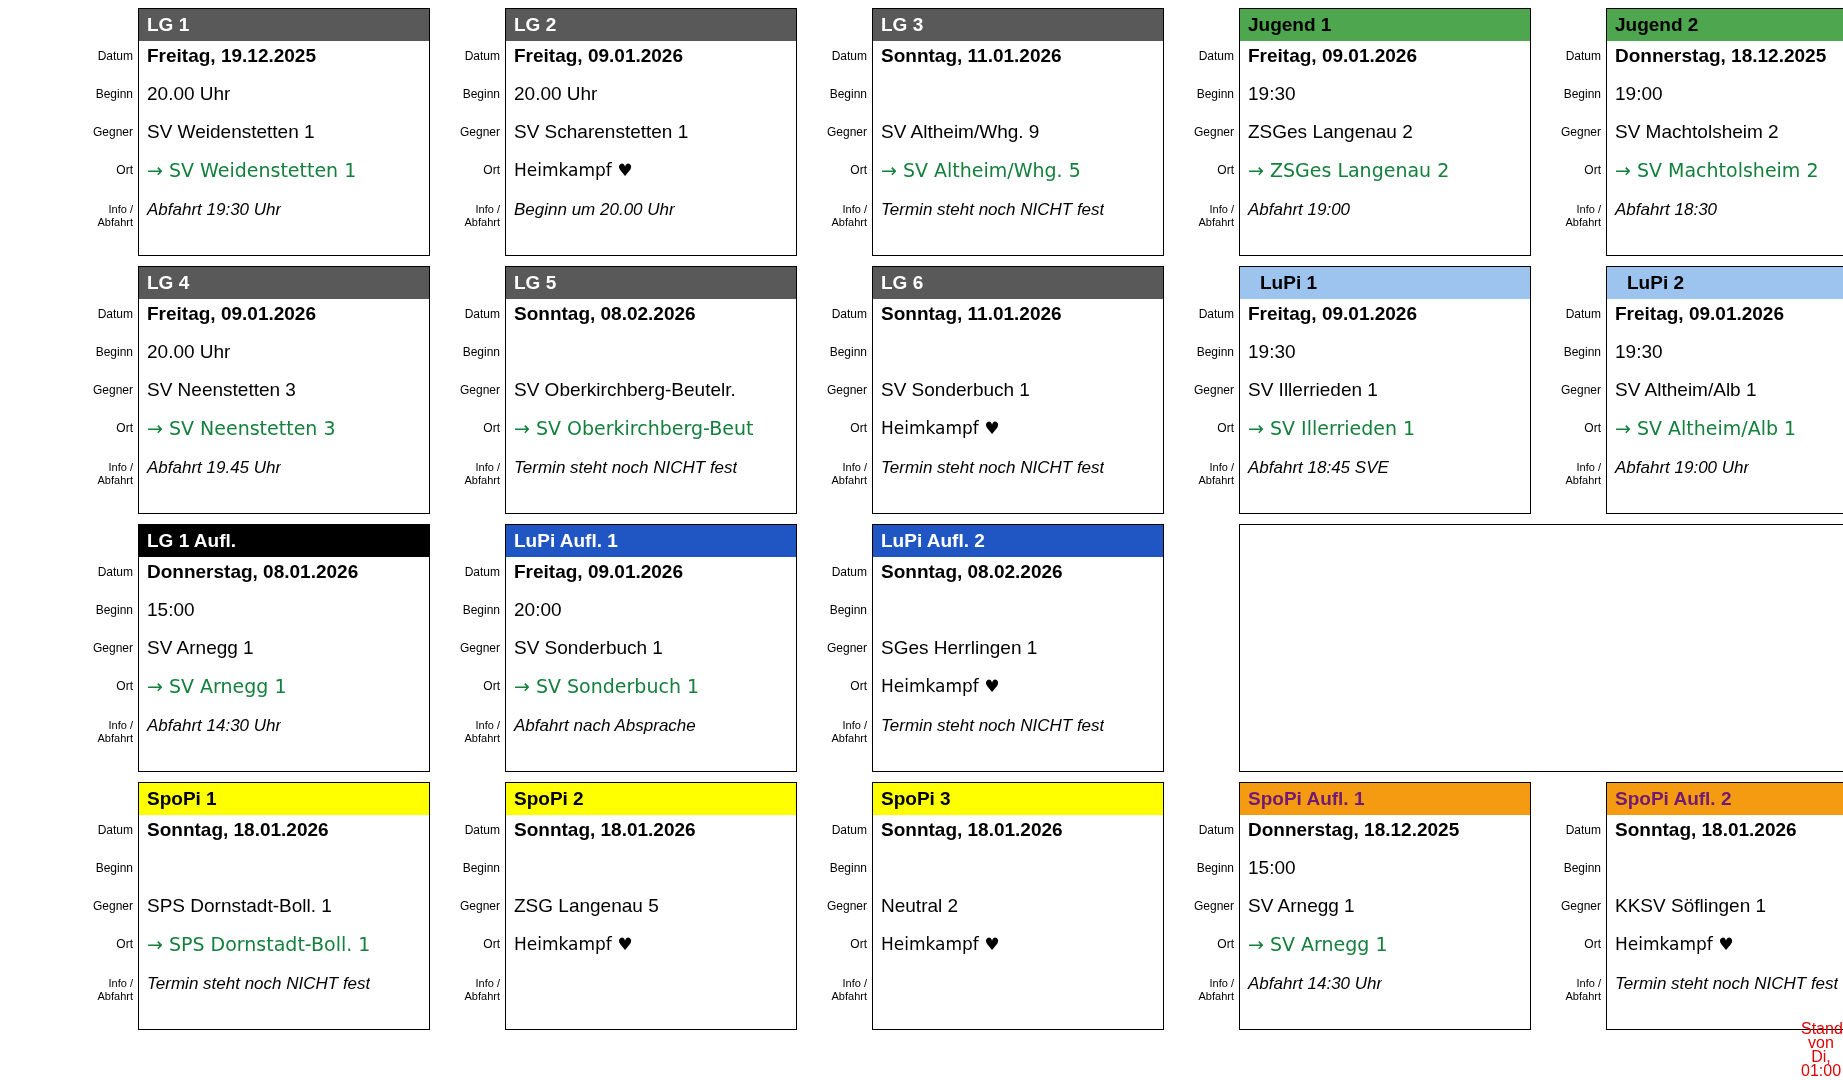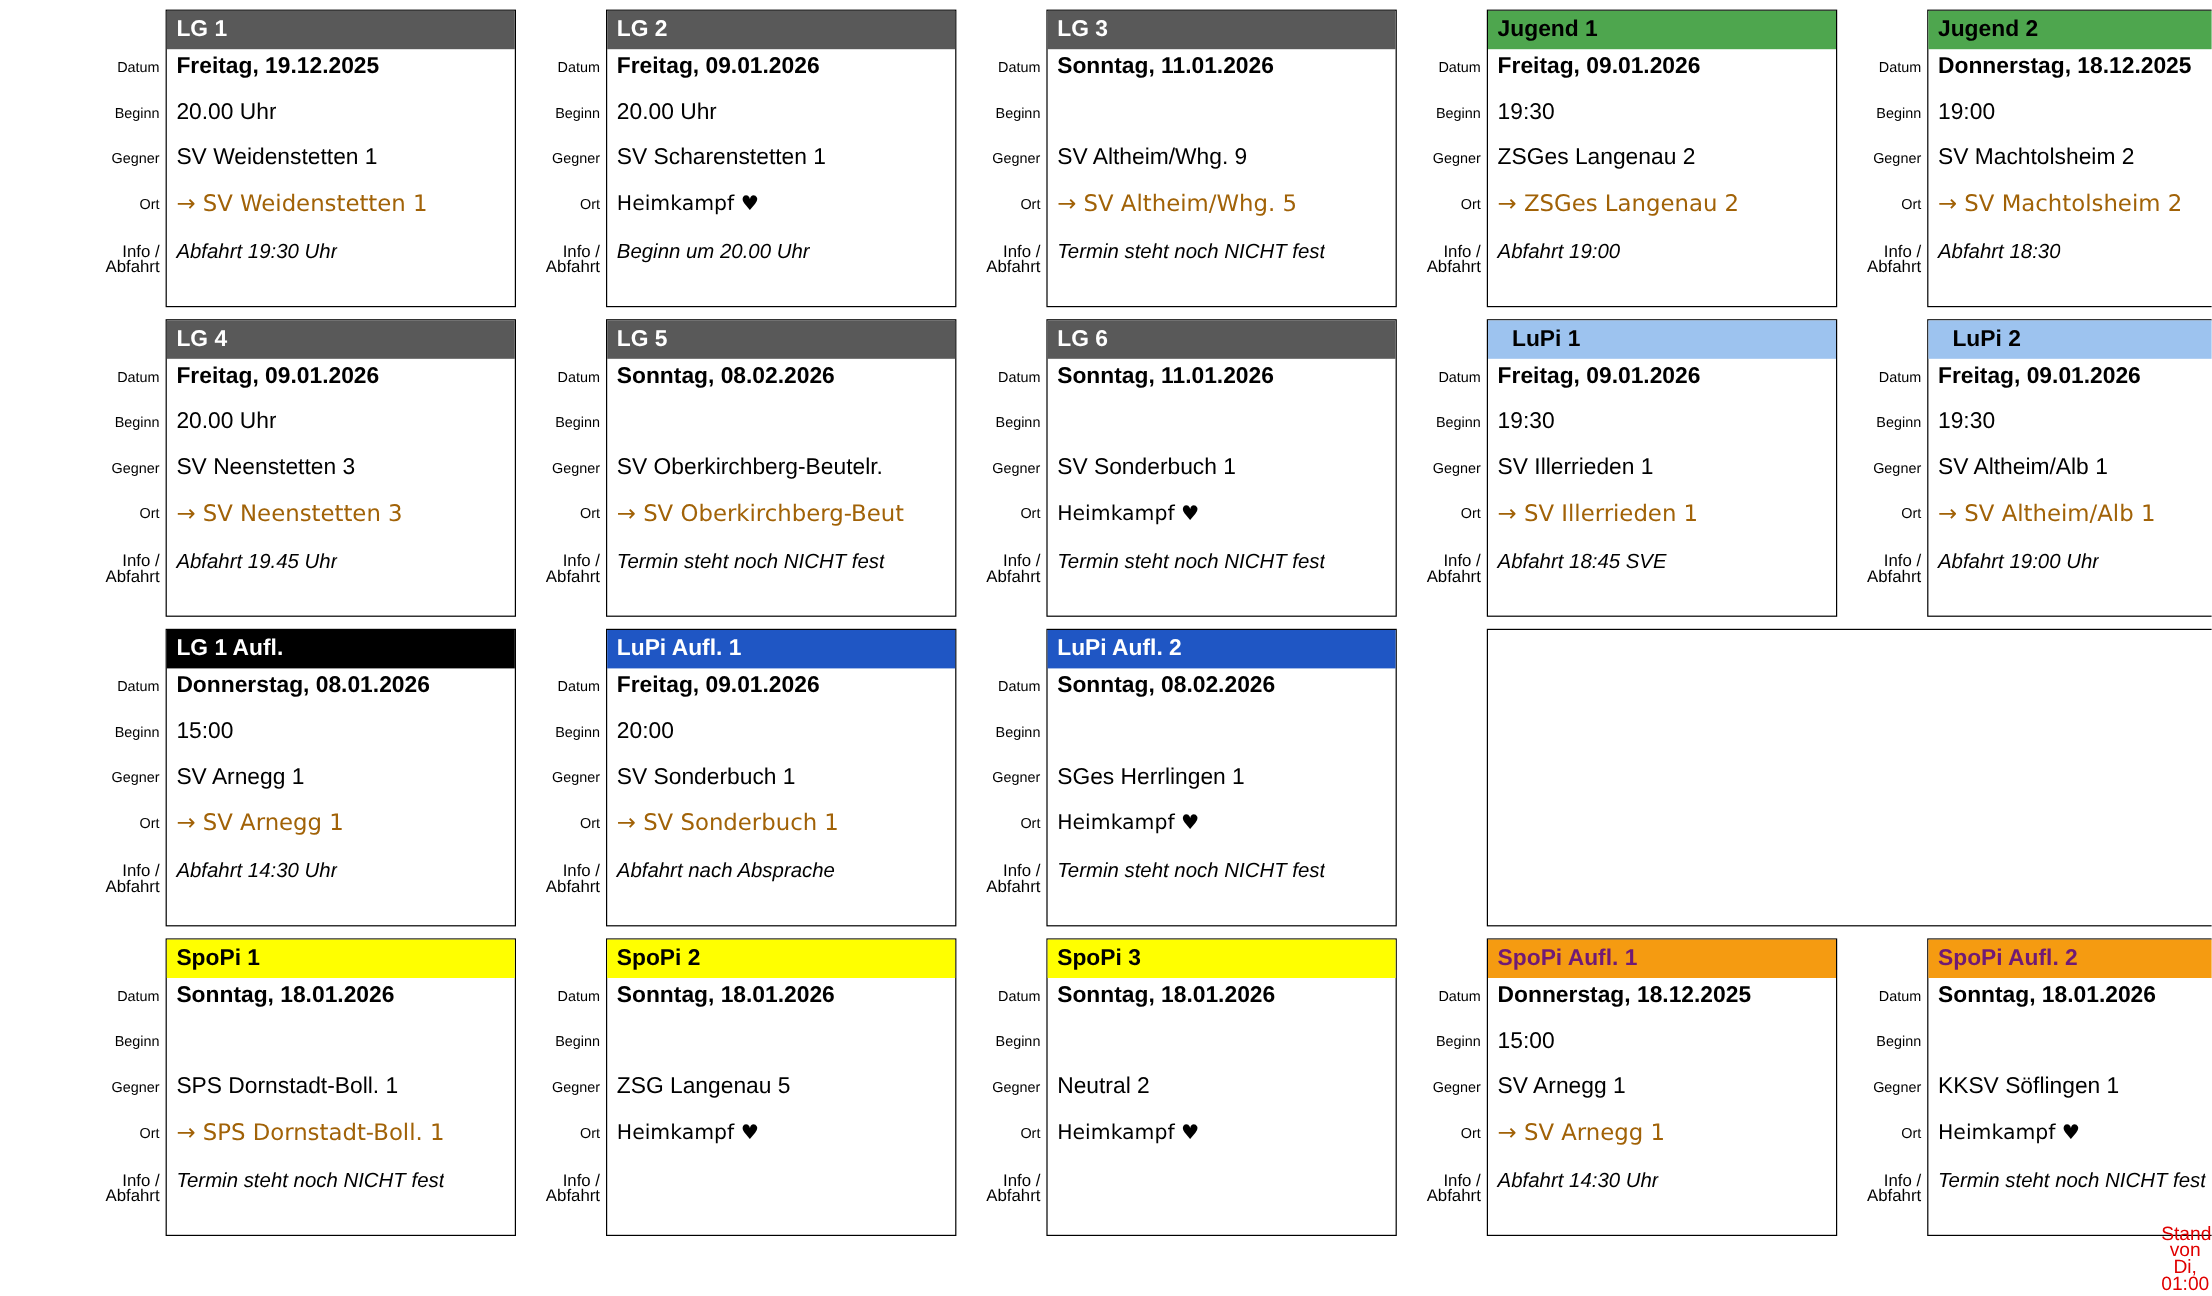--- a/index.html
+++ b/index.html
@@ -85,33 +85,33 @@
     text-align: right;
     padding-right: 6px;
     box-sizing: border-box;
     font-size: 12px;
     color: #000000;
     line-height: 30px;
     flex: none;
   }
   .lbl.two-line {
     line-height: 13px;
-    font-size: 14px;
+    font-size: 11px;
     padding-top: 4px;
   }
   .val {
     padding-left: 8px;
     font-size: 19px;
     line-height: 30px;
     color: #000000;
     white-space: nowrap;
     overflow: hidden;
   }
   .val.bold { font-weight: bold; }
-  .val.red { color: #a16207; }
+  .val.red { color: #15803d; }
   .val.info {
     font-style: italic;
     font-size: 17px;
     line-height: 22px;
   }
   .arrow { font-family: "DejaVu Sans", sans-serif; }
   .heart { font-family: "DejaVu Sans", sans-serif; font-size: 17px; }
   .stand {
     position: absolute;
     right: 2px;

